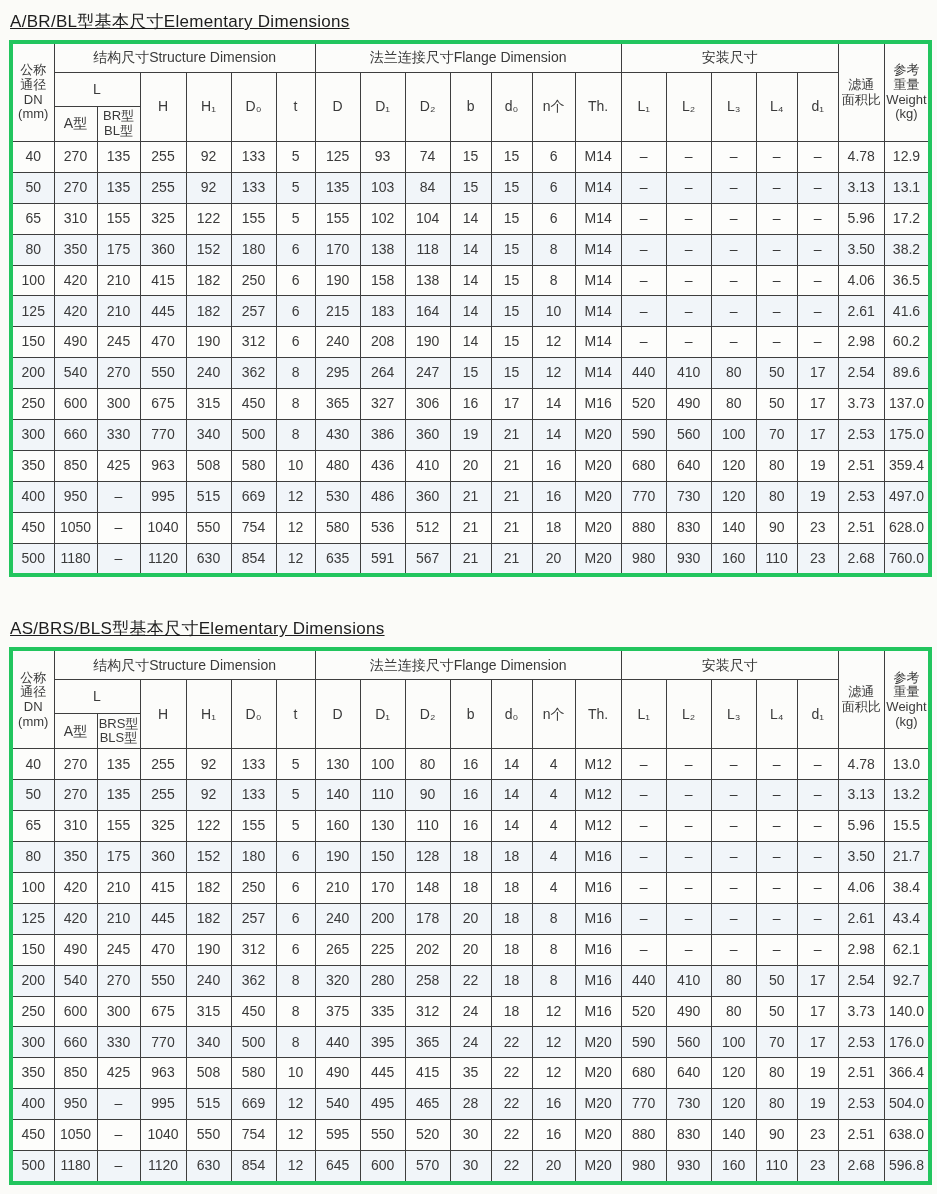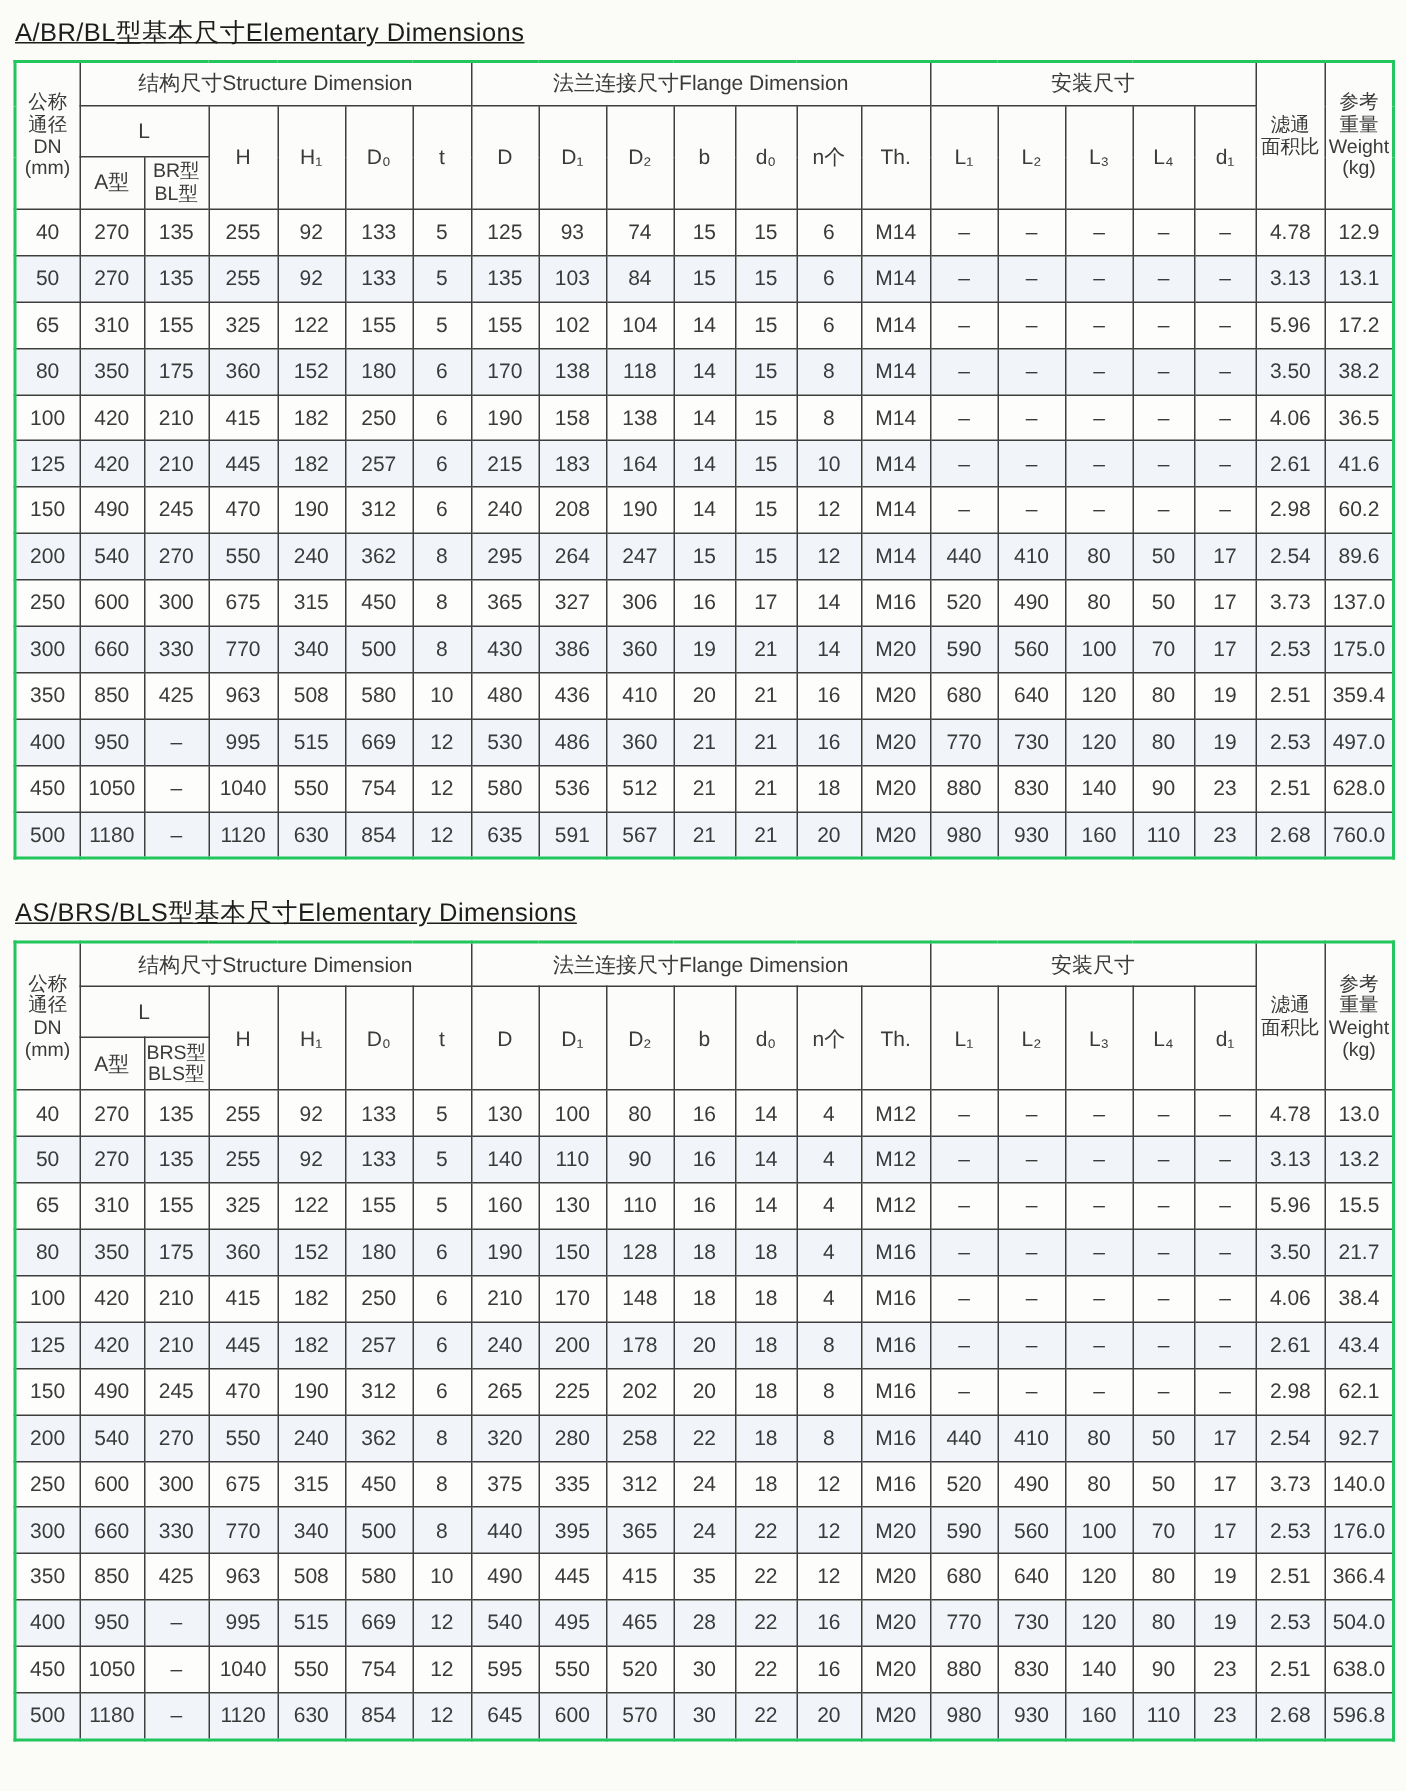--- a/index.html
+++ b/index.html
@@ -12,26 +12,26 @@
   }
   .sheet{padding:6px 0 0 9px;}
   .table-title{
     font-size:17px;
     font-weight:normal;
     color:#1d1d1d;
     margin:4px 0 7px 1px;
     letter-spacing:.3px;
     text-decoration:underline;
   }
-  .section-2 .table-title{margin-top:24px;}
+  .section-2 .table-title{margin-top:40px;}
   table.dim-table{
     border-collapse:collapse;
     table-layout:fixed;
     width:919px;
-    border:2px solid #22c55e;
+    border:4px solid #22c55e;
   }
   .dim-table th,.dim-table td{
     border:1px solid #3e3e3e;
     text-align:center;
     vertical-align:middle;
     padding:0;
     font-weight:normal;
     font-size:14px;
     color:#3a3a3a;
     background:#fcfcfa;

